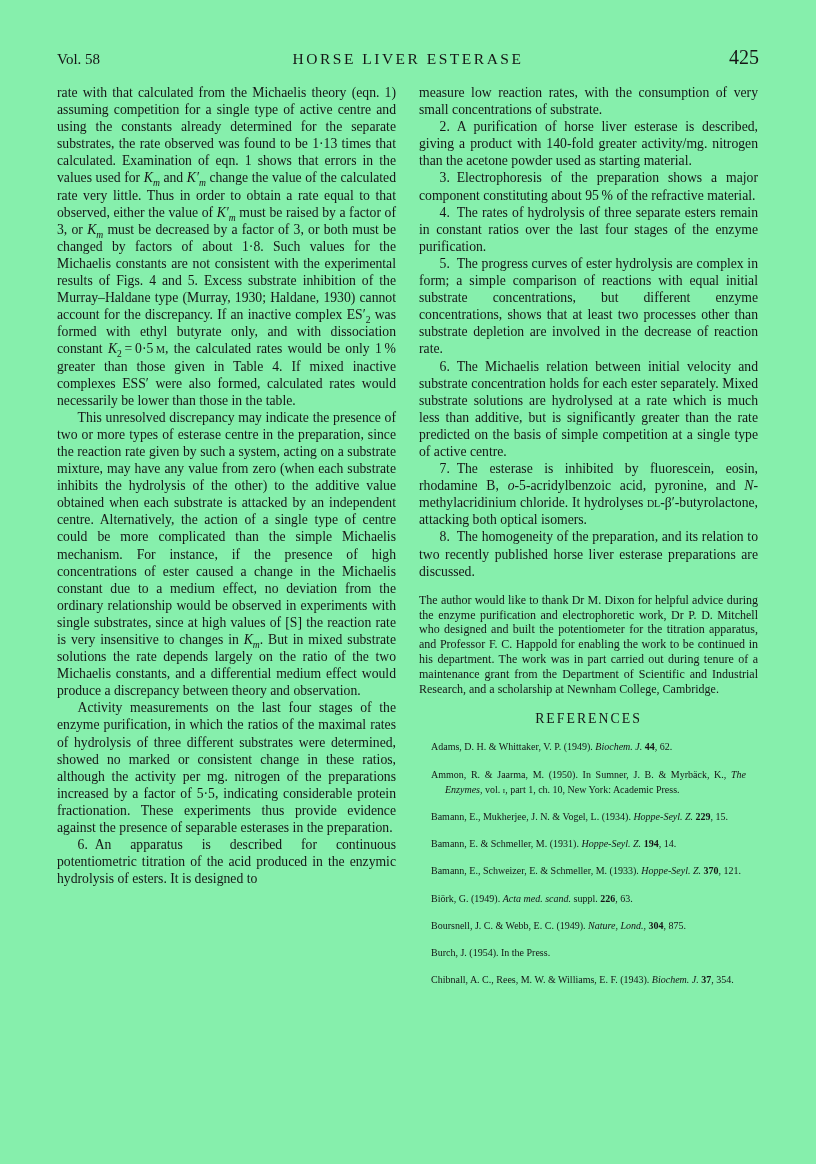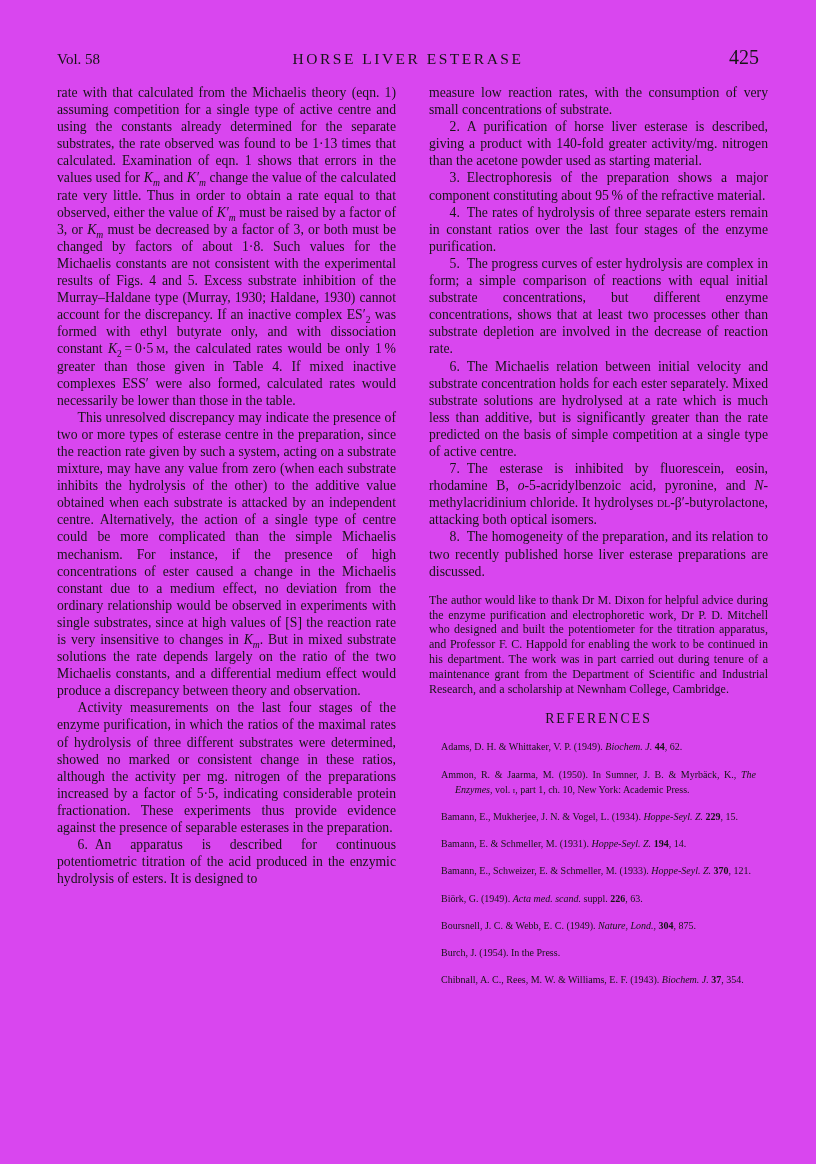--- a/index.html
+++ b/index.html
@@ -6,40 +6,40 @@
   body {
     background: #e7eae1;
     font-family: "Liberation Serif", "DejaVu Serif", serif;
   }
   .page {
     position: relative;
     width: 816px;
     height: 1164px;
     box-sizing: border-box;
     padding: 46px 57px 0 57px;
-    background: #d946ef;
+    background: #86efac;
     color: #151515;
     overflow: hidden;
   }
   .page-header {
     display: flex;
     align-items: baseline;
     margin-bottom: 15px;
   }
   .vol { font-size: 15px; width: 110px; }
   .running-title {
     flex: 1;
     text-align: center;
     font-size: 15.5px;
     letter-spacing: 2.5px;
     font-family: Liberation Serif, serif;
   }
   .page-num { width: 110px; text-align: right; font-size: 20px; }
 
-  .columns { display: flex; gap: 33px; font-family: Liberation Serif, serif; }
+  .columns { display: flex; gap: 23px; font-family: Liberation Serif, serif; }
   .col { flex: 0 0 339px; width: 339px; }
 
   .para {
     margin: 0;
     font-size: 13.7px;
     line-height: 17.1px;
     text-align: justify;
     text-indent: 1.5em;
     hyphens: auto;
   }

